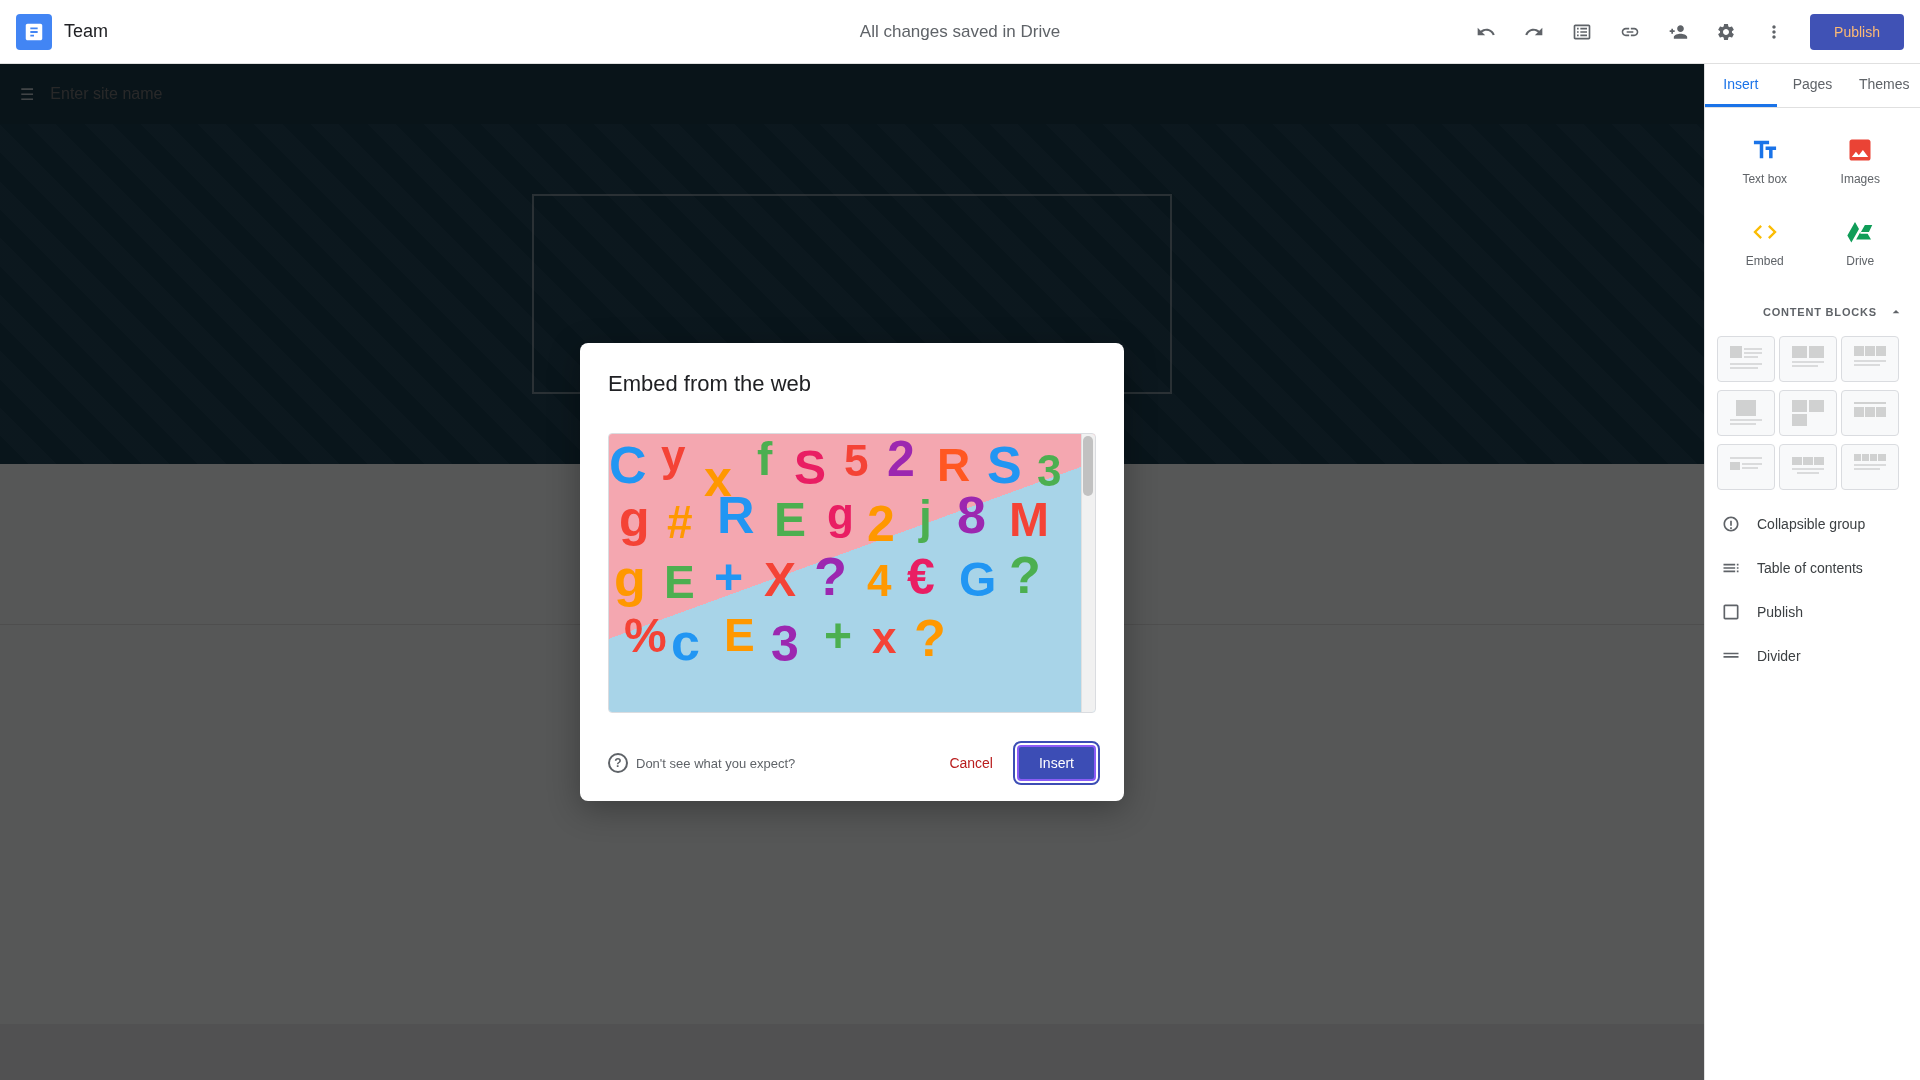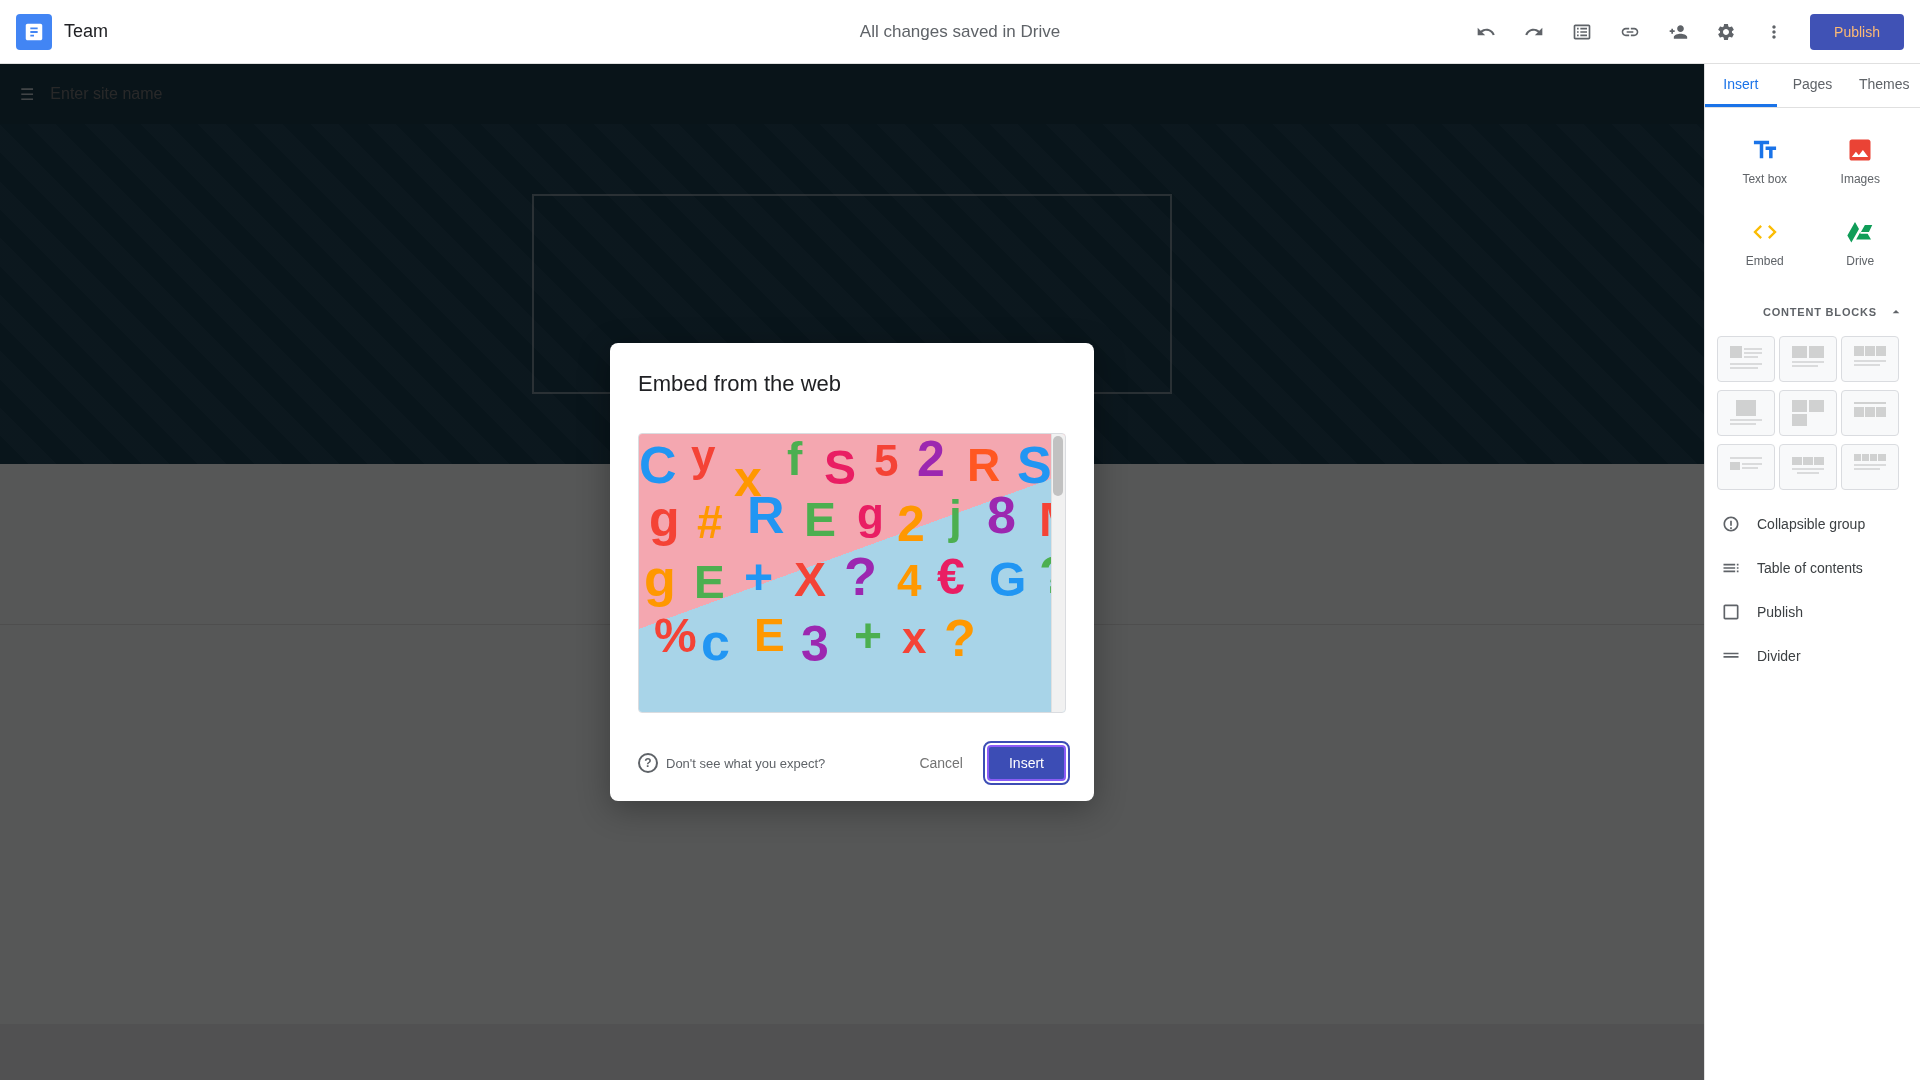--- a/index.html
+++ b/index.html
@@ -128,21 +128,21 @@
     }
     .sidebar-special-icon { width: 20px; height: 20px; color: #5f6368; flex-shrink: 0; }
 
     
     .modal-overlay {
       position: absolute; inset: 0; background: rgba(0,0,0,0.5);
       display: flex; align-items: center; justify-content: center;
       z-index: 100;
     }
     .modal {
-      background: #fff; border-radius: 8px; width: 484px;
+      background: #fff; border-radius: 8px; width: 544px;
       box-shadow: 0 8px 32px rgba(0,0,0,0.3); overflow: hidden;
     }
     .modal-header { padding: 28px 28px 0; }
     .modal-title { font-size: 22px; color: #202124; font-weight: 400; margin-bottom: 20px; }
     .modal-tabs { display: flex; gap: 0; border-bottom: 1px solid #e0e0e0; }
     .modal-tab {
       padding: 10px 16px; font-size: 14px; color: #5f6368; cursor: pointer;
       border-bottom: 2px solid transparent; font-weight: 500;
     }
     .modal-tab.active { color: #1a73e8; border-bottom-color: #1a73e8; }
@@ -170,21 +170,21 @@
       padding: 12px 28px 20px;
       display: flex; align-items: center; justify-content: space-between;
     }
     .help-link { display: flex; align-items: center; gap: 8px; color: #5f6368; font-size: 13px; cursor: pointer; }
     .help-circle {
       width: 20px; height: 20px; border: 2px solid #5f6368; border-radius: 50%;
       display: flex; align-items: center; justify-content: center; font-size: 12px; font-weight: bold;
     }
     .modal-actions { display: flex; align-items: center; gap: 8px; }
     .cancel-btn {
-      background: transparent; border: none; color: #737373; font-size: 14px;
+      background: transparent; border: none; color: #b91c1c; font-size: 14px;
       font-weight: 500; cursor: pointer; padding: 8px 16px; border-radius: 4px;
     }
     .insert-btn {
       background: #3c4db5; color: white; border: 2px solid #8b5cf6;
       border-radius: 4px; padding: 8px 20px; font-size: 14px; font-weight: 500;
       cursor: pointer; outline: 2px solid #3c4db5; outline-offset: 2px;
     }
   </style>
 </head>
 <body>

